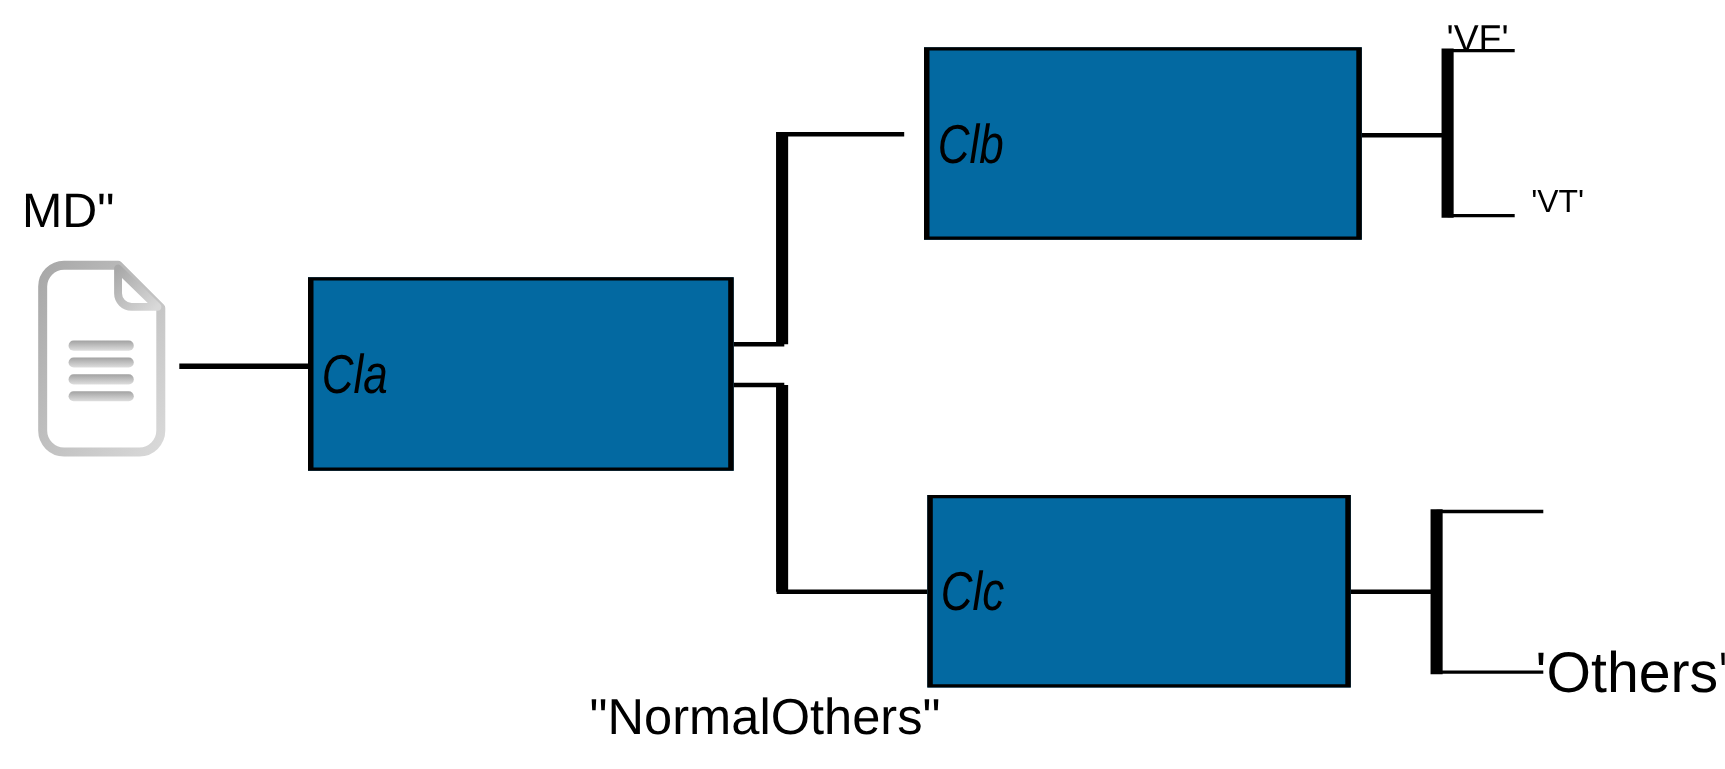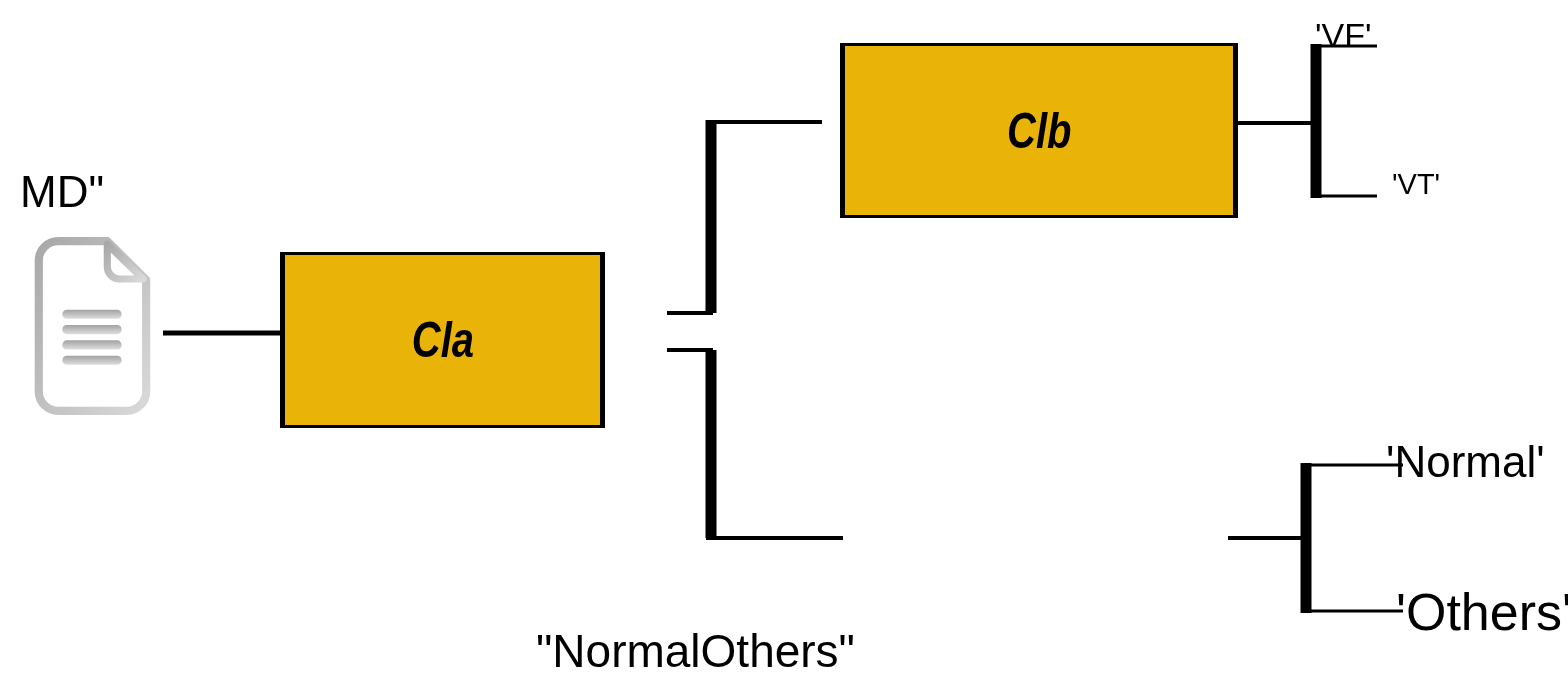--- a/index.html
+++ b/index.html
@@ -7,28 +7,28 @@
     position:relative;
     width:1568px;height:699px;
     background:#ffffff;
     overflow:hidden;
     font-family:"Liberation Sans","DejaVu Sans",sans-serif;
     color:#000;
   }
   .lines{position:absolute;left:0;top:0;width:1568px;height:699px;}
   .node{
     position:absolute;
-    background:#eab308;
+    background:#0369a1;
     border:3px solid #000;
     border-left-width:5px;
     border-right-width:5px;
     box-sizing:border-box;
-    display:flex;align-items:center;justify-content:center;font-weight:bold;
+    display:flex;align-items:center;justify-content:flex-start;
   }
-  .node-cla{left:280px;top:252px;width:325px;height:176px;}
+  .node-cla{left:280px;top:252px;width:387px;height:176px;}
   .node-clb{left:840px;top:43px;width:398px;height:175px;}
   .node-clc{left:843px;top:450px;width:385px;height:175px;}
   .node-label{
     font-size:50px;font-style:italic;line-height:1;
     transform:scaleX(0.8);transform-origin:center center;
     white-space:nowrap;
   }
   .lbl{position:absolute;line-height:1;white-space:nowrap;}
   .lbl-md{left:20px;top:170px;font-size:44px;}
   .lbl-vfvt{left:633px;top:28px;font-size:45px;}
@@ -88,21 +88,23 @@
       <rect x="28" y="117" width="58" height="9" rx="4.5" fill="url(#barGrad)"></rect>
     </g>
   </svg>
 
   <div class="node node-cla">
     <span class="node-label">Cla</span>
   </div>
   <div class="node node-clb">
     <span class="node-label">Clb</span>
   </div>
+  <div class="node node-clc">
+    <span class="node-label">Clc</span>
+  </div>
 
   <div class="lbl lbl-md">MD"</div>
   <div class="lbl lbl-normalothers">"NormalOthers"</div>
   <div class="lbl lbl-vf">'VF'</div>
   <div class="lbl lbl-vt">'VT'</div>
-  <div class="lbl lbl-normal">'Normal'</div>
   <div class="lbl lbl-others">'Others'</div>
 
 </div>
 
 </body></html>

